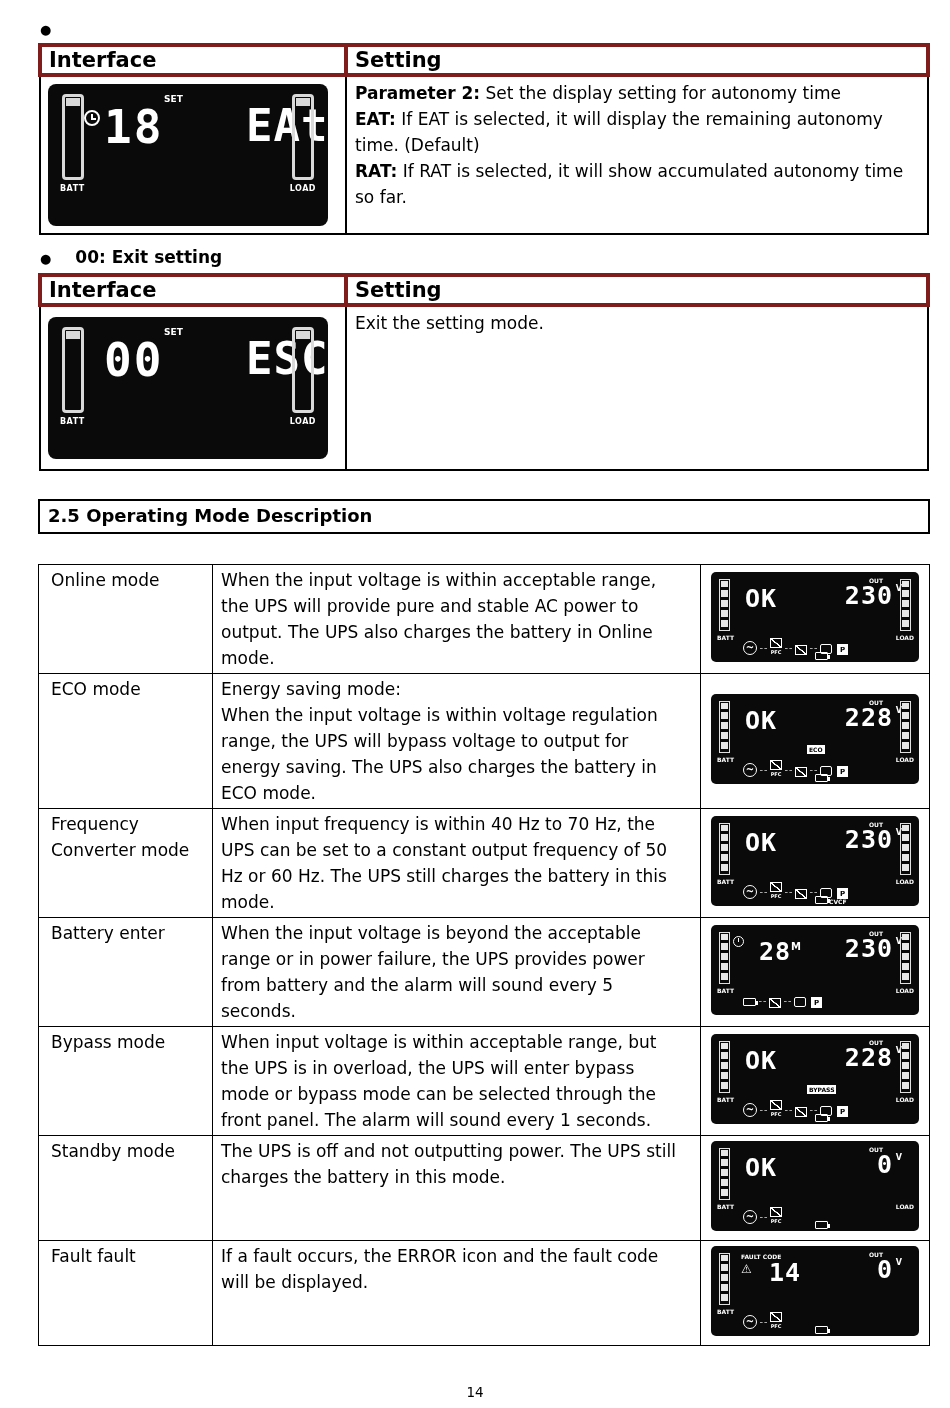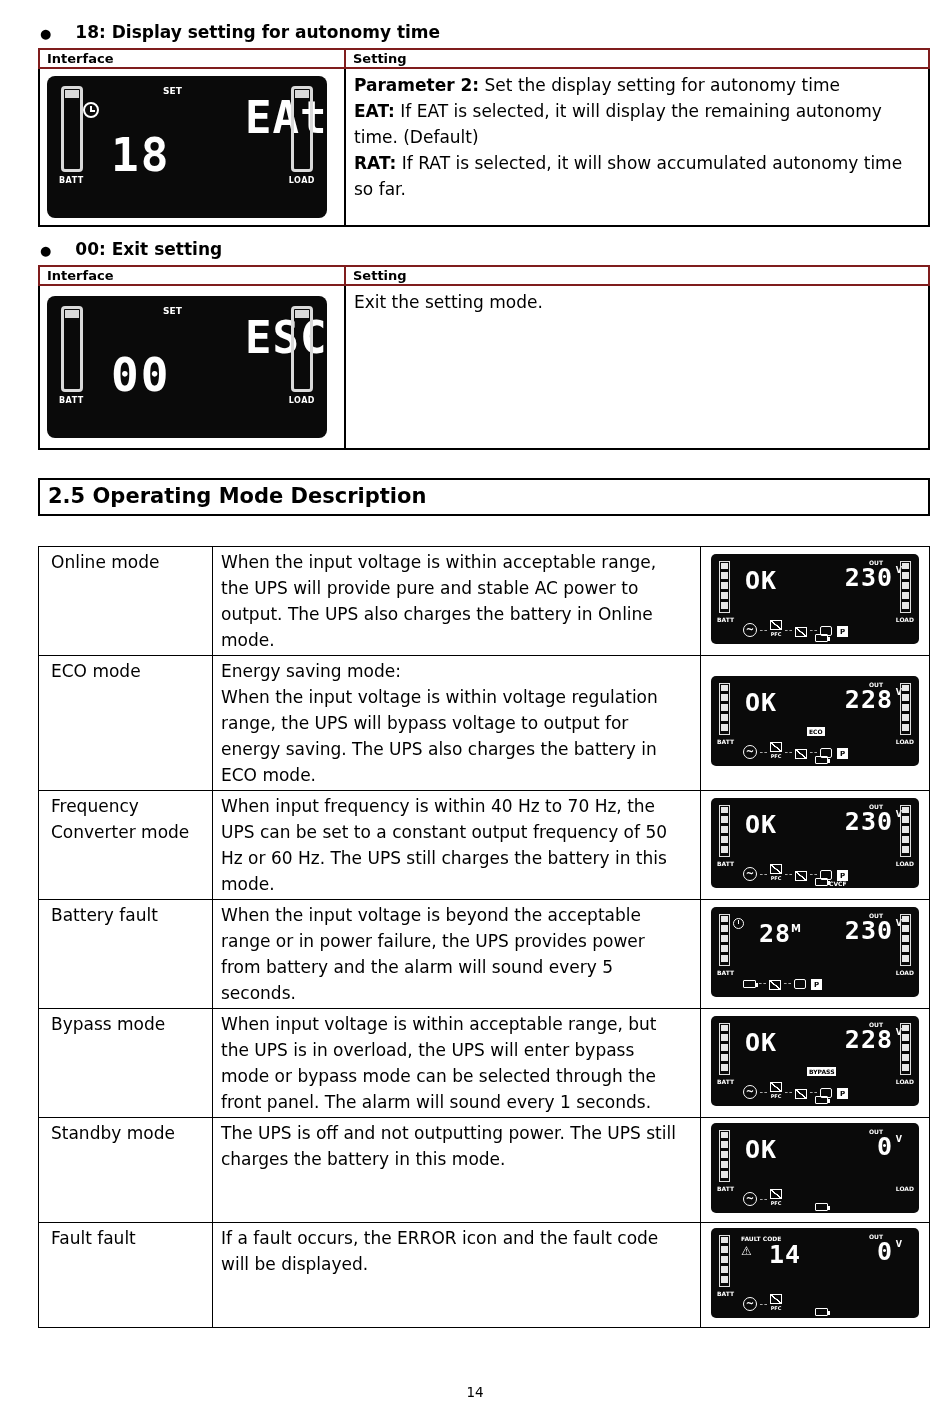--- a/index.html
+++ b/index.html
@@ -10,47 +10,47 @@
   }
   .page { position:relative; height:100%; padding:22px 20px 0 38px; }
 
   
   .bullet-line { display:flex; align-items:baseline; font-weight:bold; font-size:17px; margin-bottom:6px; }
   .bullet-dot { font-size:13px; margin:0 24px 0 2px; }
 
   
   table { border-collapse:collapse; width:100%; table-layout:fixed; }
   .kv-table { margin-bottom:10px; }
-  .kv-table th { border:2px solid #7f1d1d; text-align:left; font-size:13px; padding:1px 7px; }
+  .kv-table th { border:4px solid #7f1d1d; text-align:left; font-size:21px; padding:1px 7px; }
   .kv-table td { border:2px solid #000; vertical-align:top; }
   .setting-cell { padding:3px 8px; font-size:17px; line-height:26px; }
   .set-line b { font-weight:bold; }
   .lcd-cell { padding:7px; }
   .lcd-cell-tall { padding:10px 7px; }
 
-  .section-heading { border:2px solid #000; font-weight:bold; font-size:21px; padding:4px 8px 6px; margin:28px 0 30px 0; }
+  .section-heading { border:2px solid #000; font-weight:bold; font-size:18px; padding:4px 8px 6px; margin:28px 0 30px 0; }
 
   .modes-table th { border:1px solid #000; font-weight:normal; font-size:17px; text-align:left; padding:2px 8px; }
   .modes-table td { border:1px solid #000; font-size:17px; }
   .mode-cell { padding:2px 12px; line-height:26px; vertical-align:top; }
   .desc-cell { padding:2px 16px 2px 8px; line-height:26px; vertical-align:top; white-space:pre-line; }
   .lcd-cell-md { vertical-align:middle; text-align:center; padding:5px 0; }
 
   .page-number { position:absolute; bottom:8px; left:0; right:0; text-align:center; font-size:13.5px; }
 
   
   .lcd-sm { position:relative; width:280px; height:142px; background:#0a0a0a; border-radius:8px; color:#fff; }
   .bar { position:absolute; top:10px; width:22px; height:86px; border:3px solid #d9d9d9; border-radius:4px; }
   .bar::after { content:""; position:absolute; left:1px; right:1px; top:1px; height:8px; background:#d9d9d9; }
   .bar-l { left:14px; } .bar-r { right:14px; }
   .side-lbl { position:absolute; top:100px; font-size:8px; font-weight:bold; letter-spacing:.5px; }
   .sl-l { left:12px; } .sl-r { right:12px; }
   .set-lbl { position:absolute; left:116px; top:10px; font-size:9px; font-weight:bold; }
   .digits, .word { position:absolute; top:16px; font-family:"DejaVu Sans Mono", monospace; font-weight:bold; font-size:46px; letter-spacing:2px; }
-  .digits { left:64px;margin-top:36px; }
+  .digits { left:56px; }
   .word { left:150px; font-size:44px; letter-spacing:1px;margin-left:48px; }
   .clock { position:absolute; width:16px; height:16px; border:2px solid #fff; border-radius:50%; left:36px; top:26px; }
   .clock::after { content:""; position:absolute; left:5px; top:2px; width:2px; height:6px; background:#fff; }
   .clock::before { content:""; position:absolute; left:5px; top:6px; width:5px; height:2px; background:#fff; }
 
   
   .lcd-md { position:relative; display:inline-block; width:208px; height:90px; background:#0a0a0a; border-radius:5px; color:#fff; text-align:left; }
   .gauge { position:absolute; top:7px; width:11px; height:52px; border:1px solid #e0e0e0; padding:1px;
            background:repeating-linear-gradient(to bottom,#e8e8e8 0 7px, transparent 7px 10px); background-clip:content-box; }
   .g-l { left:8px; } .g-r { right:8px; }
@@ -82,21 +82,20 @@
   .clock-sm::after { content:""; position:absolute; left:3.5px; top:1px; width:1.5px; height:4px; background:#fff; }
   .main-shift { left:48px; }
 </style>
 </head>
 <body>
 
 <div class="page">
 
   <div class="bullet-line">
     <span class="bullet-dot">●</span>
-    <span>18: Display setting for autonomy time</span>
   </div>
 
   <table class="kv-table">
     <colgroup>
         <col style="width:306px">
         <col>
       </colgroup>
     <tbody>
         <tr>
       <th>Interface</th>
@@ -256,21 +255,21 @@
           </div>
           <span class="cvcf-lbl">CVCF</span>
           <span class="batt-ic batt-abs"></span>
           <div class="gauge g-r"></div>
           <span class="mini-lbl ml-r">LOAD</span>
         </div>
       </td>
     </tr>
 
     <tr>
-      <td class="mode-cell">Battery fault</td>
+      <td class="mode-cell">Battery enter</td>
       <td class="desc-cell">When the input voltage is beyond the acceptable range or in power failure, the UPS provides power from battery and the alarm will sound every 5 seconds.</td>
       <td class="lcd-cell-md">
         <div class="lcd-md">
           <div class="gauge g-l"></div>
           <span class="mini-lbl ml-l">BATT</span>
           <span class="clock-sm"></span>
           <span class="main main-shift"><span>28</span><span class="main-sub">M</span></span>
           <span class="out-lbl">OUT</span>
           <span class="out-val">230</span>
           <span class="out-unit">V</span>

